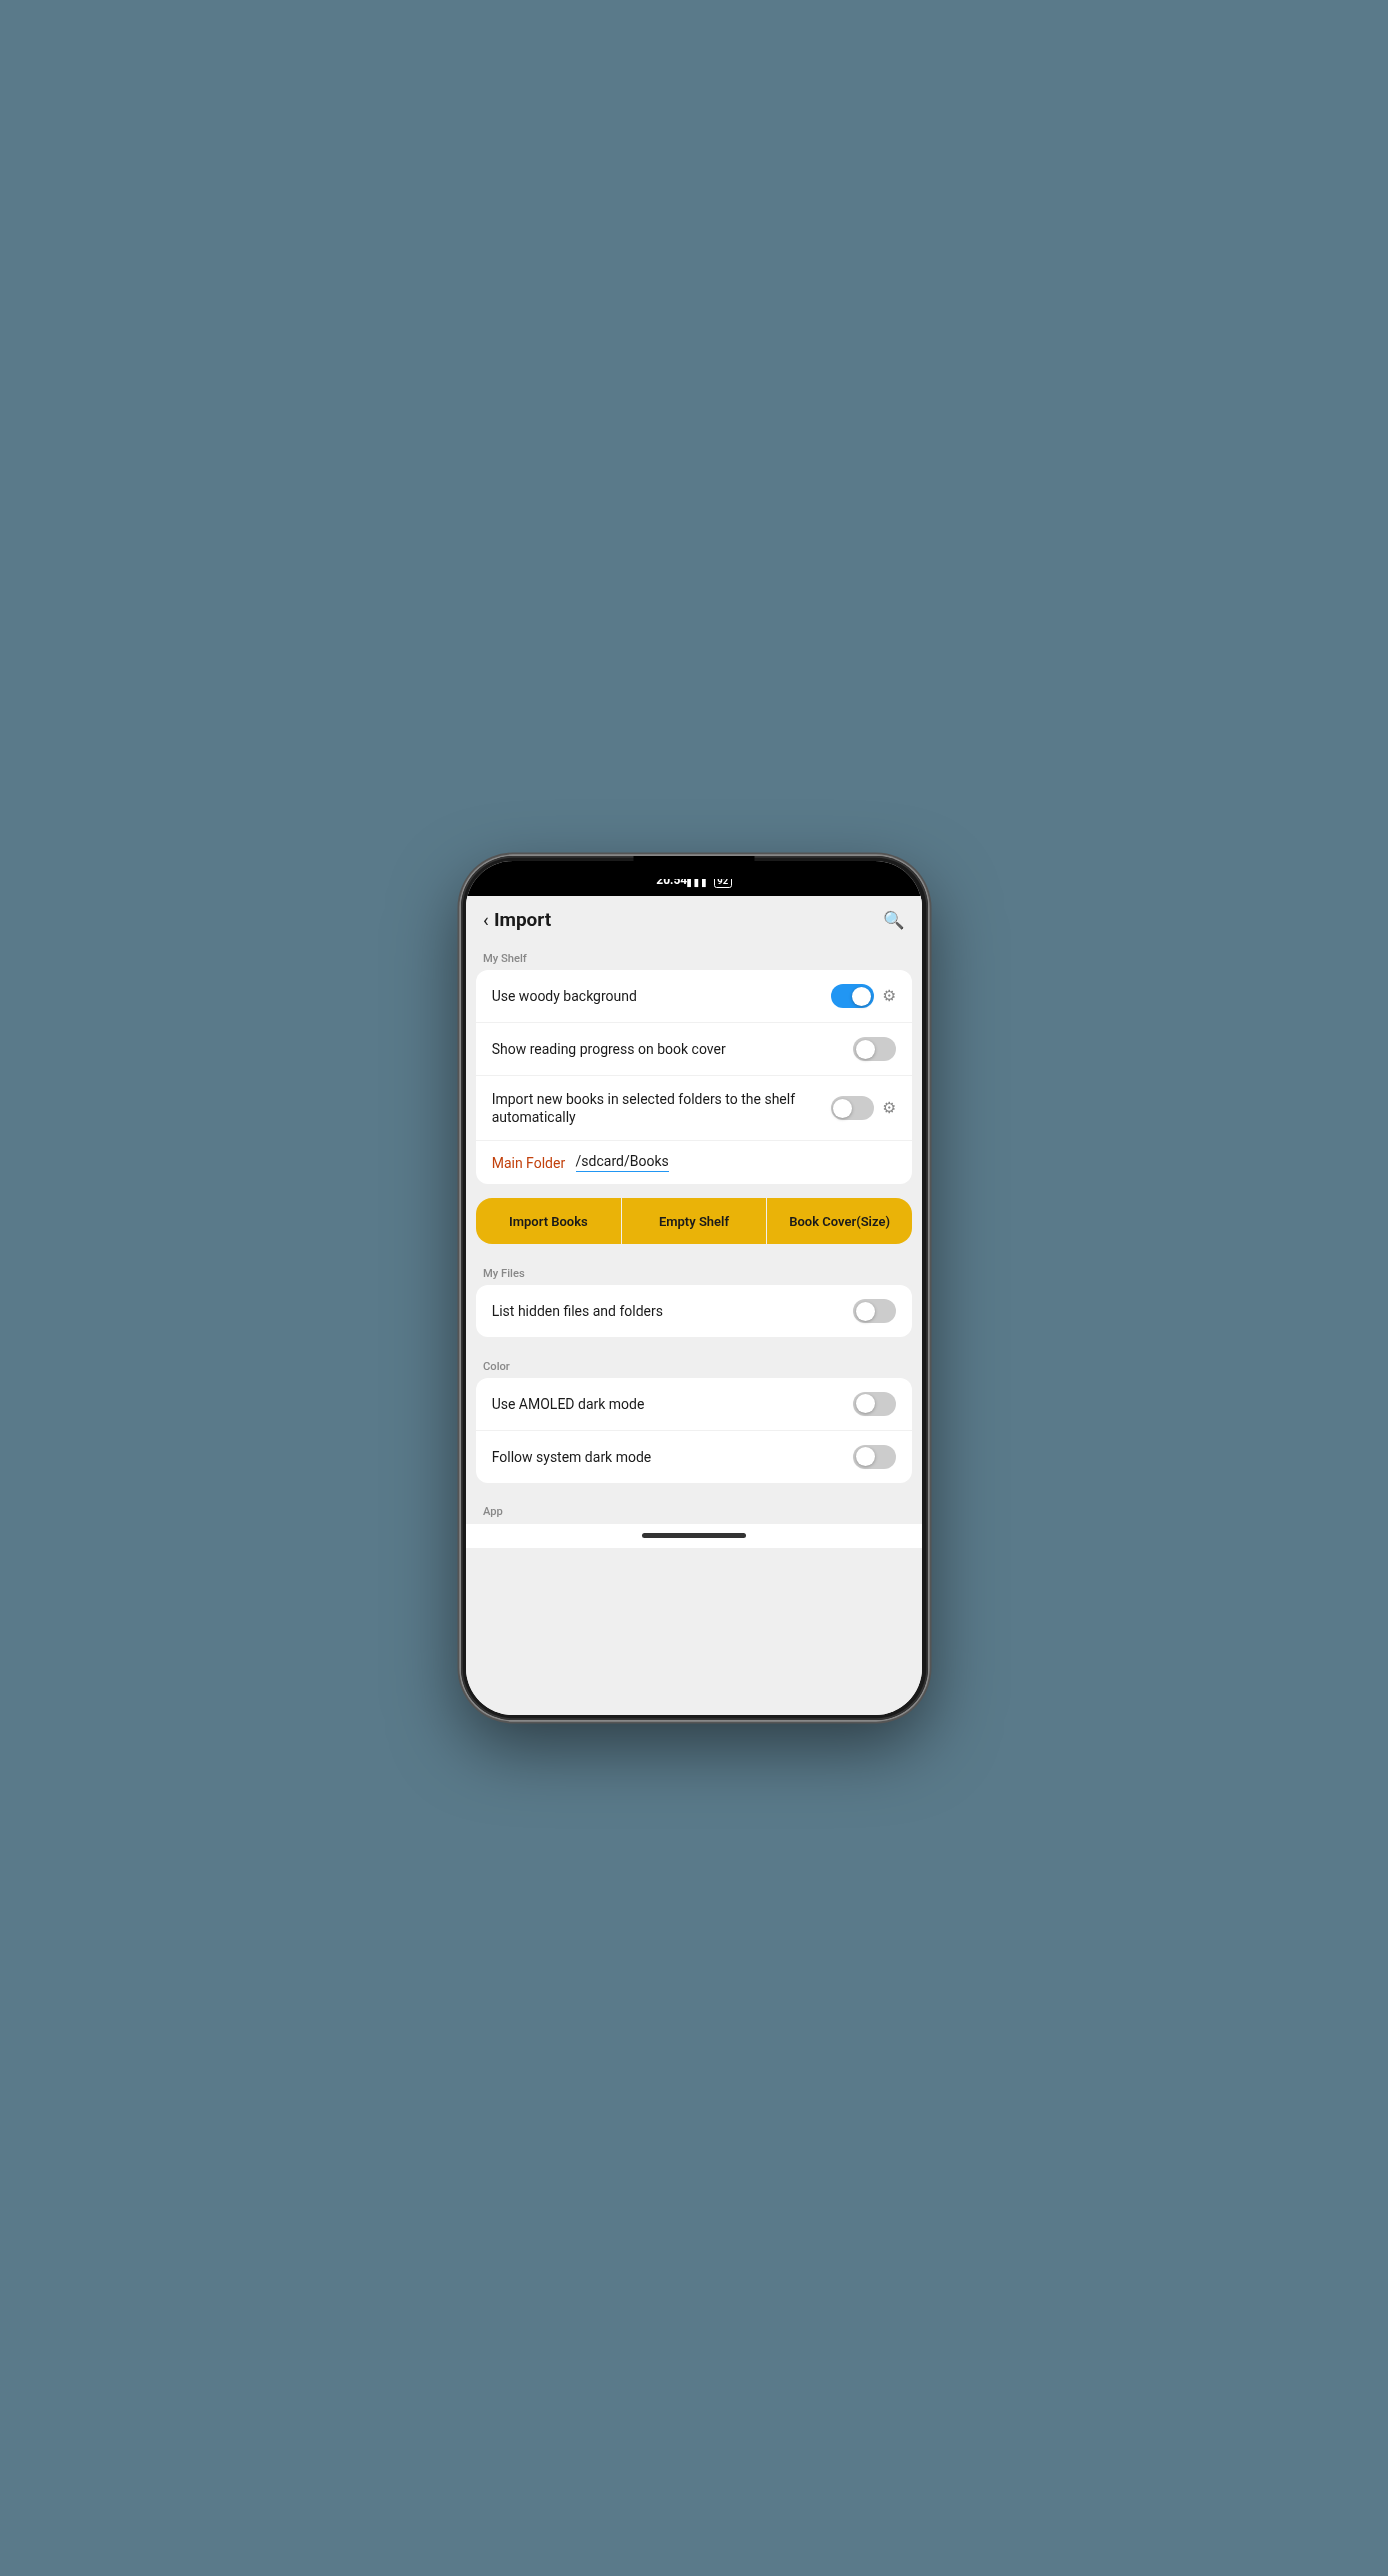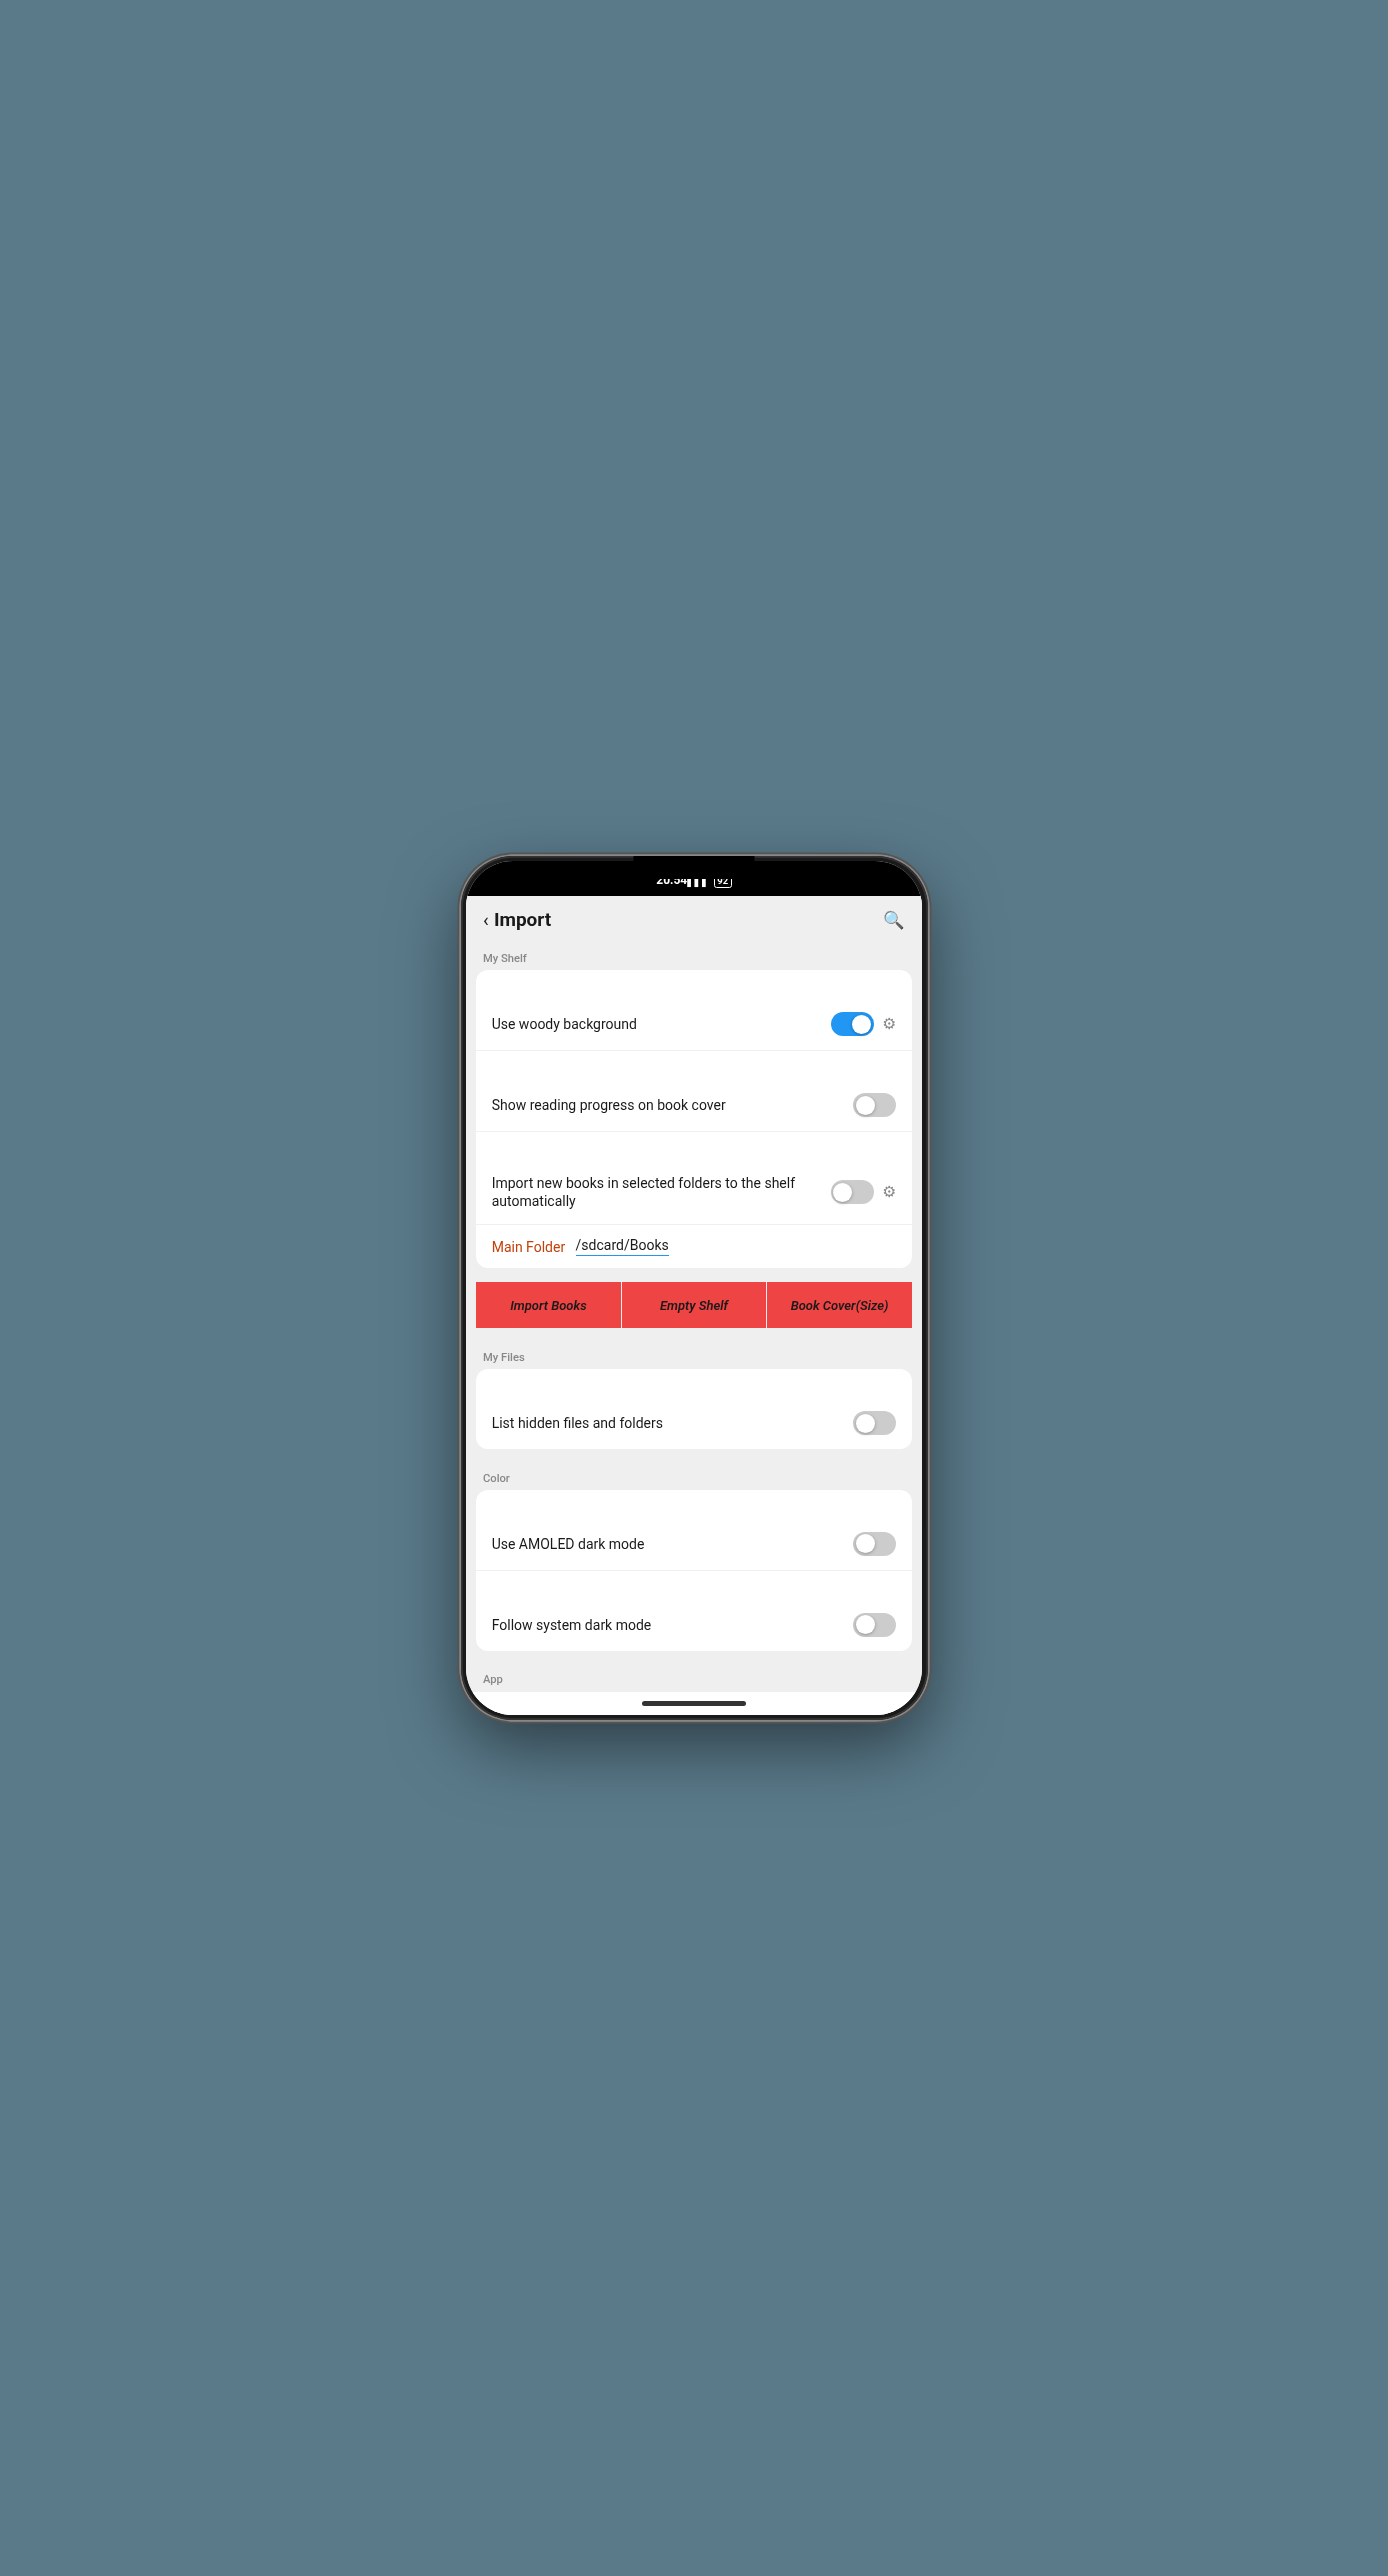--- a/index.html
+++ b/index.html
@@ -130,21 +130,20 @@
       margin: 0 10.4px 14px;
       overflow: hidden;
     }
 
     .setting-row {
       display: flex;
       align-items: center;
       justify-content: space-between;
       padding: 14px 15.6px;
       border-bottom: 0.9px solid #f0f0f0;
-      margin-top: 28px;
     }
 
     .setting-row:last-child {
       border-bottom: none;
     }
 
     .setting-label {
       font-size: 14px;
       color: #1a1a1a;
       flex: 1;
@@ -215,26 +214,25 @@
     }
 
     .folder-path {
       font-size: 14px;
       color: #1a1a1a;
       border-bottom: 1.7px solid #2196F3;
       padding-bottom: 1.7px;
     }
 
     .action-buttons-card {
-      background: #ef4444;
-      border-radius: 0;
+      background: #eab308;
+      border-radius: 16px;
       margin: 0 10.4px 14px;
       overflow: hidden;
       display: flex;
-      font-style: italic;
     }
 
     .action-btn {
       flex: 1;
       padding: 15.6px 7px;
       font-size: 13px;
       font-weight: 600;
       color: #1a1a1a;
       text-align: center;
       cursor: pointer;

